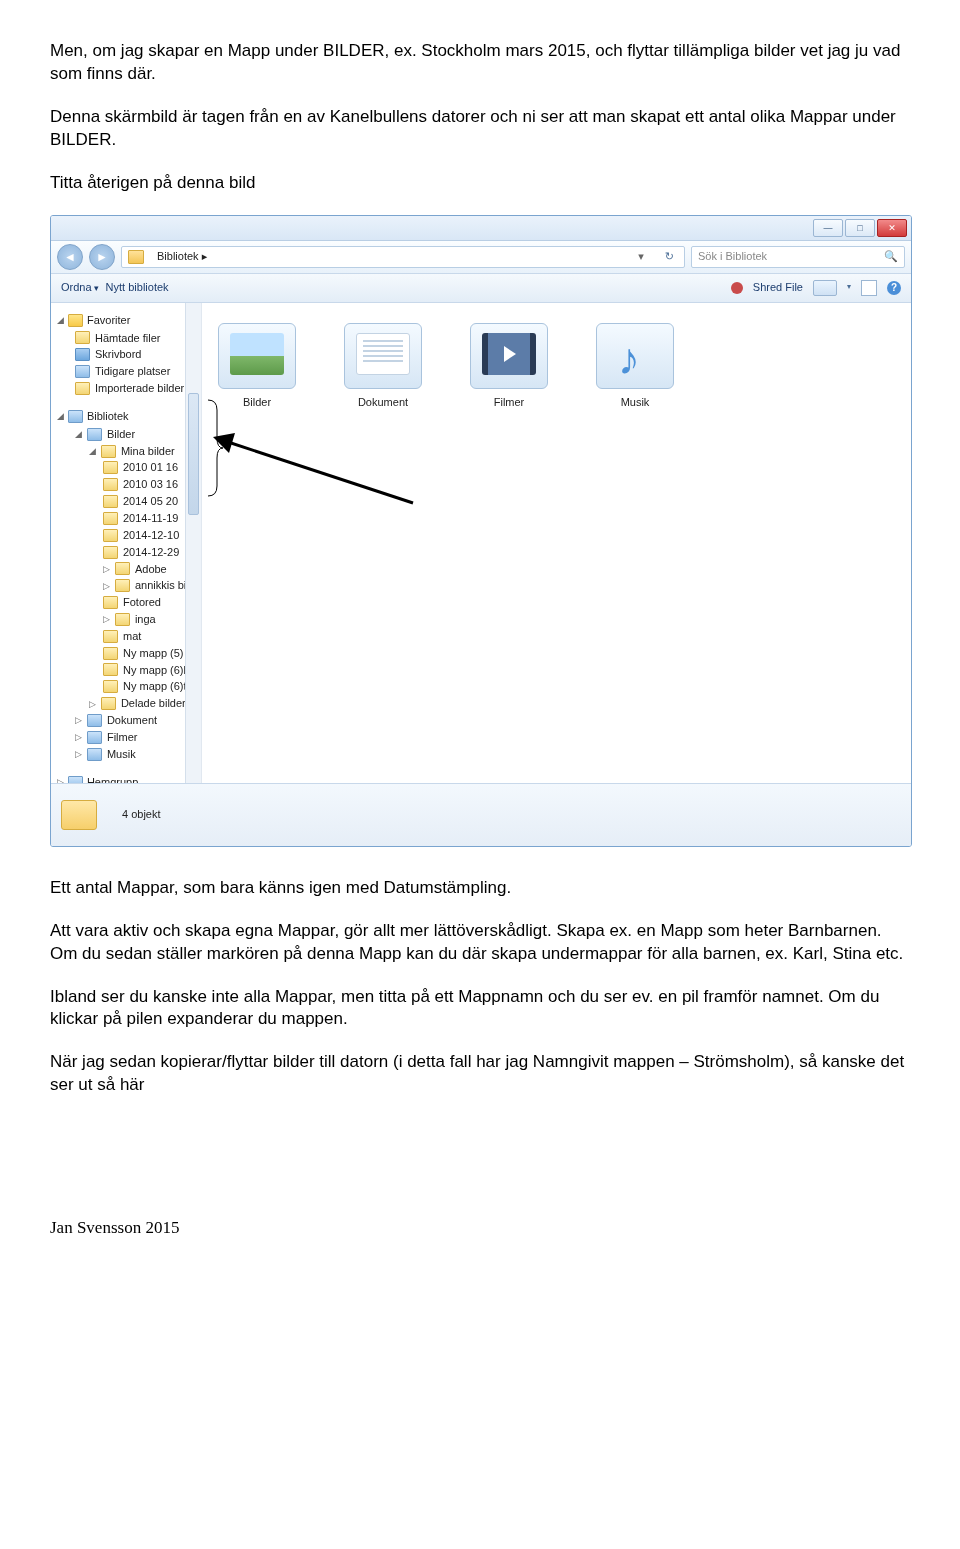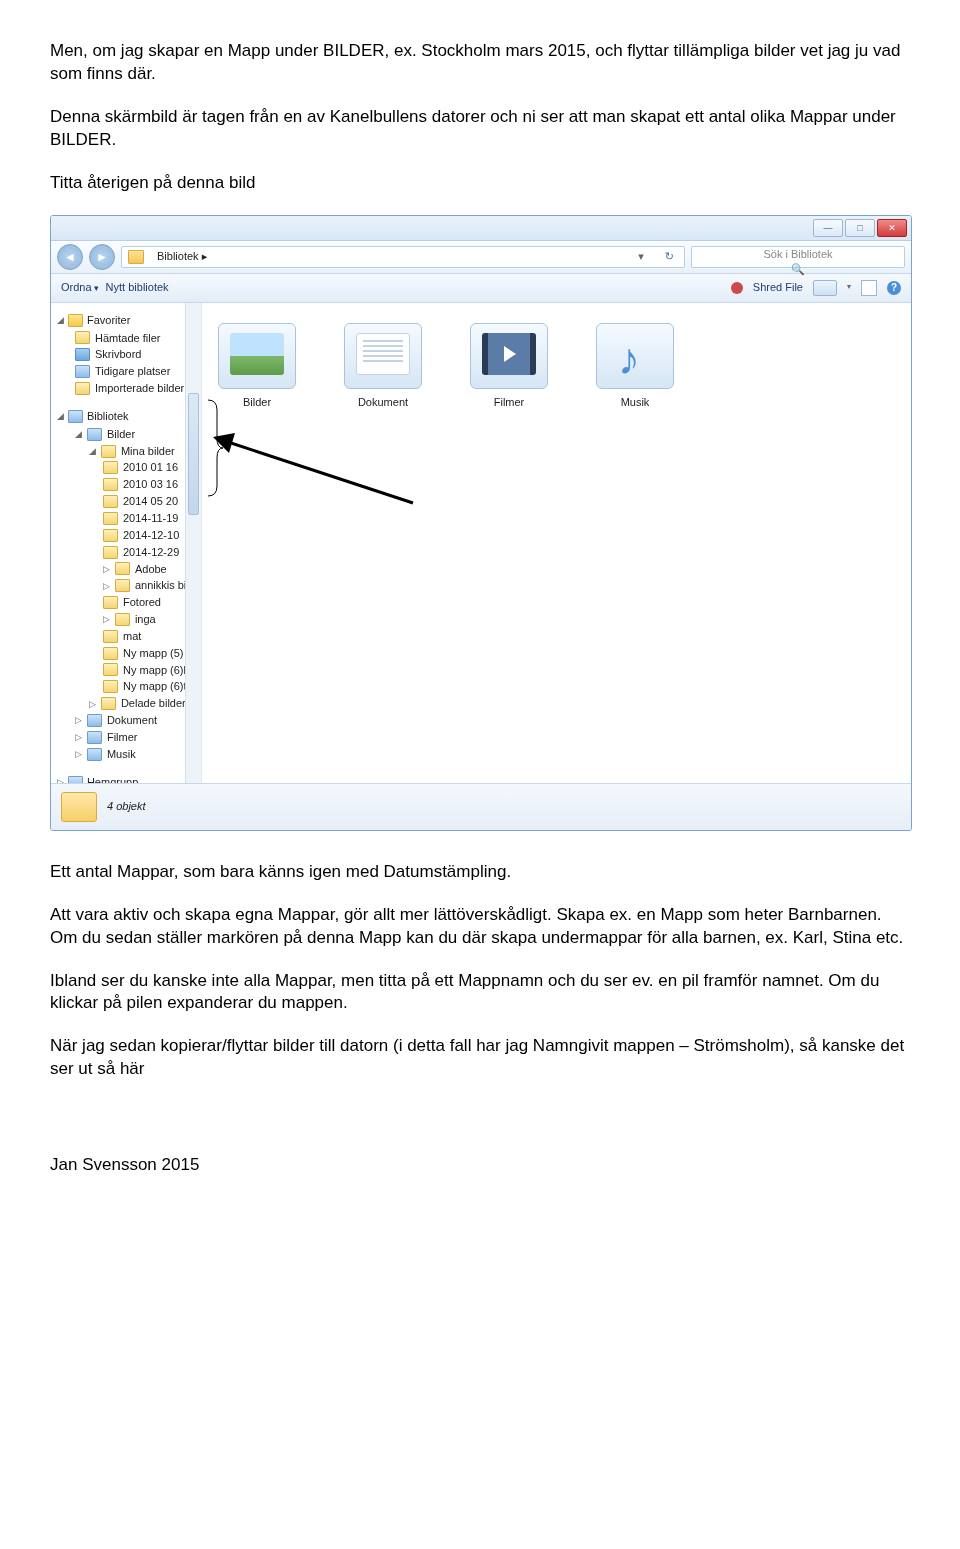--- a/index.html
+++ b/index.html
@@ -13,21 +13,21 @@
   .winbtn { width:28px; height:16px; border:1px solid #9bb6d3; border-radius:2px; background:linear-gradient(#f7fbff,#dce9f7); display:flex; align-items:center; justify-content:center; font-size:9px; color:#3a5a7f; }
   .winbtn.close { background:linear-gradient(#f28a8a,#d23b3b); color:#fff; border-color:#a82222; }
 
   
   .navbar { height:32px; background:linear-gradient(#fafdff,#e8f1fa); border-bottom:1px solid #c8d8ea; display:flex; align-items:center; padding:0 6px; gap:6px; }
   .navbtn { width:24px; height:24px; border-radius:50%; background:radial-gradient(#b9d4ef,#8eb4db); border:1px solid #7fa3c9; display:flex; align-items:center; justify-content:center; color:#fff; font-size:12px; }
   .addrbox { flex:1; height:20px; border:1px solid #b8cee4; background:#fff; border-radius:2px; display:flex; align-items:center; padding:0 6px; gap:13px; }
   .folder-icon-sm { width:14px; height:12px; background:linear-gradient(#ffe29a,#f3c657); border:1px solid #d6ac3f; border-radius:1px; }
   .addr-drop { margin-left:auto; color:#666; padding:0 4px; }
   .addr-ref { color:#4c6f97; padding:0 4px; }
-  .searchbox { width:200px; height:20px; border:1px solid #b8cee4; background:#fff; border-radius:2px; display:flex; align-items:center; padding:0 6px; color:#888; justify-content:space-between;flex-direction:column; }
+  .searchbox { width:200px; height:20px; border:1px solid #b8cee4; background:#fff; border-radius:2px; display:flex; align-items:center; padding:0 6px; color:#888; justify-content:space-between; }
 
   
   .toolbar { height:28px; background:linear-gradient(#f5f9fd,#e3edf7); border-bottom:1px solid #c8d8ea; display:flex; align-items:center; padding:0 10px; gap:7px; color:#1c3d6e;text-align:right; }
   .toolbar .drop::after { content:" ▾"; font-size:9px; }
   .toolbar .right { margin-left:auto; display:flex; align-items:center; gap:10px; }
   .shred-icon { width:12px; height:12px; border-radius:50%; background:#c94b4b; display:inline-block; }
   .view-icon { width:22px; height:14px; border:1px solid #9bb6d3; background:linear-gradient(#eaf4fe,#cfe1f4); border-radius:2px; }
   .pane-icon { width:14px; height:14px; border:1px solid #9bb6d3; background:#fff; }
   .help-icon { width:14px; height:14px; border-radius:50%; background:#4b8fd8; color:#fff; display:flex; align-items:center; justify-content:center; font-size:10px; font-weight:bold; }
 
@@ -61,24 +61,24 @@
   .libicon.film .pic::after { content:""; position:absolute; left:50%; top:50%; width:0; height:0; margin:-8px 0 0 -5px; border-left:12px solid #fff; border-top:8px solid transparent; border-bottom:8px solid transparent; }
   .libicon.musik .pic { background:transparent; }
   .libicon.musik .pic::before { content:"♪"; position:absolute; left:10px; top:-4px; font-size:44px; color:#4c91d8; }
   .libitem .lbl { font-size:11px; color:#222; }
 
   
   .arrow-svg { position:absolute; left:162px; top:130px; pointer-events:none; }
   .bracket-svg { position:absolute; left:154px; top:95px; pointer-events:none; }
 
   
-  .statusbar { height:38px; background:linear-gradient(#f3f8fd,#e6eef7); border-top:1px solid #c8d8ea; display:flex; align-items:center; padding:4px 10px; gap:10px;font-style:italic; }
+  .statusbar { height:38px; background:linear-gradient(#f3f8fd,#e6eef7); border-top:1px solid #c8d8ea; display:flex; align-items:center; padding:12px 10px; gap:25px; }
   .status-fold { width:34px; height:28px; background:linear-gradient(#ffe8a8,#f6cf6b); border:1px solid #d6ac3f; border-radius:3px; }
 
-  .footer { margin-top:73px; font-size:17px; }
+  .footer { margin-top:120px; font-size:17px;font-family:Liberation Serif, serif; }
 </style>
 </head>
 <body>
 
 <p class="paragraph">Men, om jag skapar en Mapp under BILDER, ex. Stockholm mars 2015, och flyttar tillämpliga bilder vet jag ju vad som finns där.</p>
 <p class="paragraph">Denna skärmbild är tagen från en av Kanelbullens datorer och ni ser att man skapat ett antal olika Mappar under BILDER.</p>
 <p class="paragraph">Titta återigen på denna bild</p>
 
 <div class="explorer">
 

